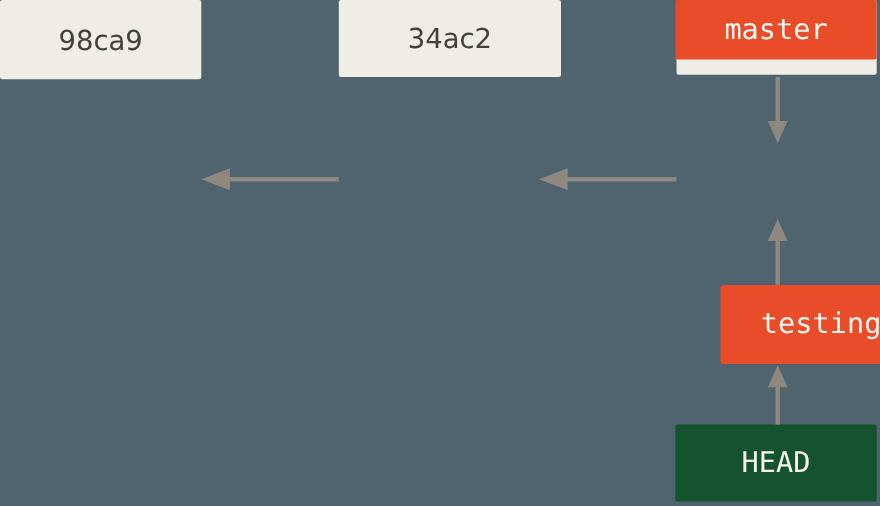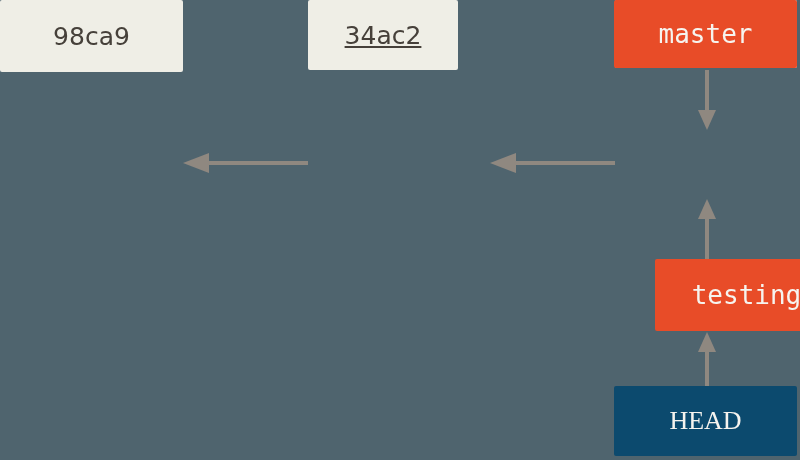--- a/index.html
+++ b/index.html
@@ -22,26 +22,26 @@
     font-family:"DejaVu Sans", sans-serif;
     font-size:25px;
   }
   .commit.mono{font-family:"DejaVu Sans Mono", monospace;font-size:26px;}
   .ref{
     color:#f6f4ef;
     font-family:"DejaVu Sans Mono", monospace;
     font-size:26px;
   }
   .branch{background:#e84c28;}
-  .head{background:#0c4a6e;font-family:Liberation Serif, serif;}
+  .head{background:#14532d;}
 
   #c-98ca9{left:0;   top:129; width:183px; height:72px;}
-  #c-34ac2{left:308px;top:130; width:150px; height:70px;text-decoration:underline;}
+  #c-34ac2{left:308px;top:130; width:202px; height:70px;}
   #c-f30ab{left:615px;top:130; width:182px; height:68px;}
-  #r-master {left:614px;top:0;    width:183px; height:68px;}
+  #r-master {left:614px;top:0;    width:183px; height:54px;}
   #r-testing{left:614px;top:259px;width:183px; height:72px;margin-left:41px;}
   #r-head   {left:614px;top:386px;width:183px; height:70px;}
 
   
   .arrow{position:absolute;}
   .arrow .hline{position:absolute;background:#8f8880;height:4px;top:8px;left:22px;right:0;}
   .arrow .vline{position:absolute;background:#8f8880;width:4px;left:7px;}
   .tri{position:absolute;width:0;height:0;}
   .tri-left{left:0;top:0;border-top:10px solid transparent;border-bottom:10px solid transparent;border-right:26px solid #8f8880;}
   .tri-up{left:0;top:0;border-left:9px solid transparent;border-right:9px solid transparent;border-bottom:20px solid #8f8880;}

